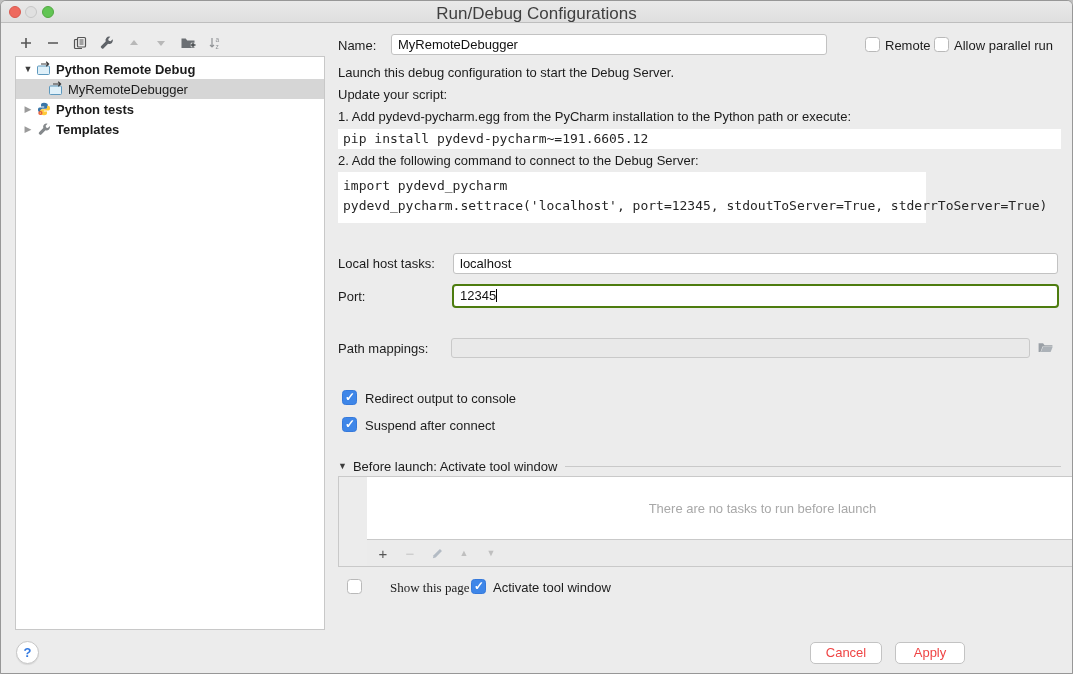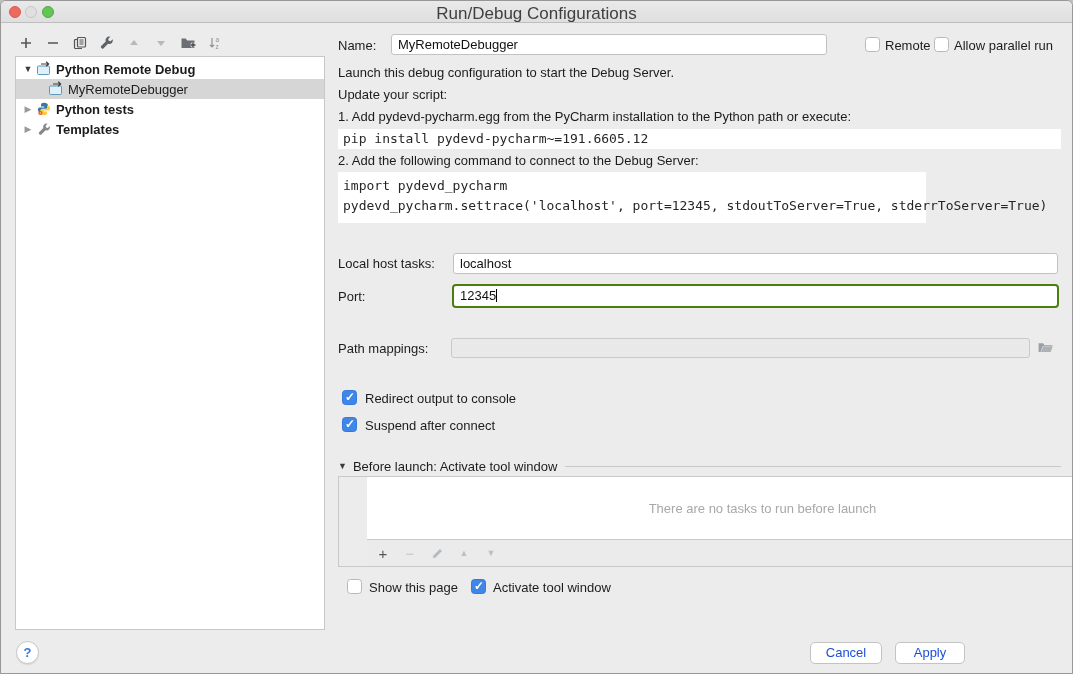--- a/index.html
+++ b/index.html
@@ -54,21 +54,21 @@
   .bl-empty { height:63px; background:#FFFFFF; border-bottom:1px solid #C9C9C9;
     display:flex; align-items:center; justify-content:center; color:#A8A8A8; }
   .bl-strip { height:26px; background:#EBEBEB; display:flex; align-items:center; padding-left:8px; gap:11px; }
   .sicon { width:16px; height:16px; display:flex; align-items:center; justify-content:center; font-size:15px; }
   .sicon.tri9 { font-size:9px; }
   
   .help-btn { position:absolute; left:15px; top:640px; width:23px; height:23px; border-radius:50%;
     background:#FFFFFF; border:1px solid #C6C6C6; box-shadow:0 1px 1px rgba(0,0,0,.08);
     color:#3178E0; font-weight:bold; font-size:13px; display:flex; align-items:center; justify-content:center; }
   .btn { position:absolute; top:641px; height:22px; border-radius:5px; background:#FFFFFF;
-    border:1px solid #C3C3C3; font-size:13px; color:#1d4ed8; text-align:center; line-height:20px; }
+    border:1px solid #C3C3C3; font-size:13px; color:#ef4444; text-align:center; line-height:20px; }
   .btn.primary { background:linear-gradient(#4D96EC,#3579DB); border-color:#3474D4; color:#FFFFFF;margin-top:40px; }
   svg { display:block; }
 </style>
 </head>
 <body>
 
 <div class="window">
 
   <div class="titlebar">
     <span class="tl red"></span>
@@ -243,21 +243,21 @@
       <span class="sicon tri9" style="color:#BFBFBF;">
           <span>▲</span>
         </span>
       <span class="sicon tri9" style="color:#BFBFBF;">
           <span>▼</span>
         </span>
     </div>
   </div>
 
   <span class="cb" style="left:346px; top:578px;"></span>
-  <div class="lbl" style="left:368px; top:579px;">Show this page</div>
+  <div class="lbl" style="left:389px; top:579px;font-family:Liberation Serif, serif;">Show this page</div>
   <span class="cb checked" style="left:470px; top:578px;"></span>
   <div class="lbl" style="left:492px; top:579px;">Activate tool window</div>
 
   <div class="help-btn">
       <span>?</span>
     </div>
   <div class="btn" style="left:809px; width:72px;">Cancel</div>
   <div class="btn" style="left:894px; width:70px;">Apply</div>
   <div class="btn primary" style="left:977px; width:72px;">OK</div>
 

